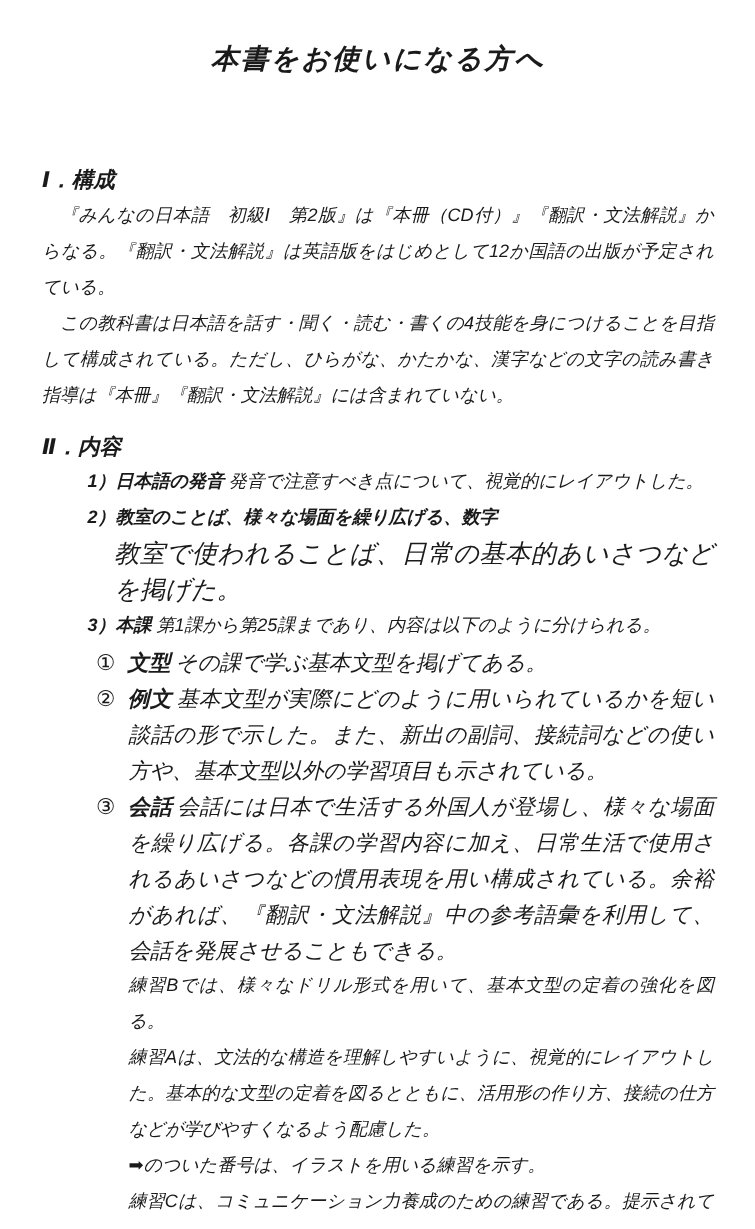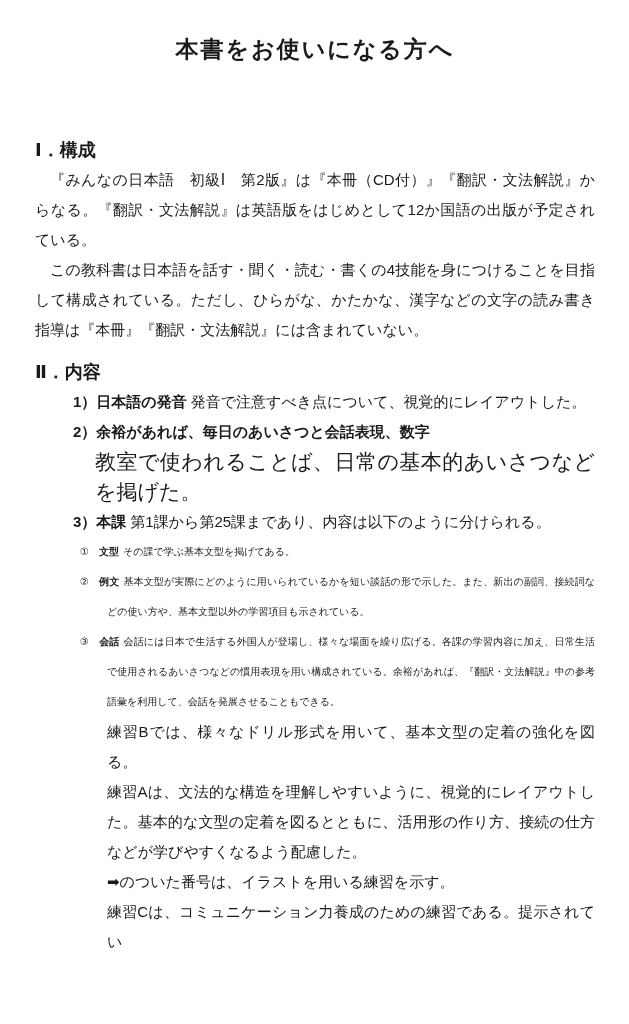--- a/index.html
+++ b/index.html
@@ -7,20 +7,21 @@
     width:629px;height:1024px;
     background:#ffffff;
     color:#1a1a1a;
     font-family:"Liberation Sans","DejaVu Sans",sans-serif;
     overflow:hidden;
   }
   .page{
     box-sizing:border-box;
     width:629px;height:1014px;
     padding:34px 34px 0 35px;
+    font-style:italic;
   }
   .title{
     font-size:23px;
     font-weight:700;
     text-align:center;
     margin:0;
     letter-spacing:2px;
   }
   .sec1{margin-top:70px;}
   .sec2{margin-top:12px;}
@@ -50,21 +51,21 @@
     text-indent:-22px;
     text-align:justify;
   }
   .l2-body{
     font-size:21px;
     line-height:30px;
     padding-left:60px;
     text-align:justify;
   }
   .l3{
-    font-size:10px;
+    font-size:18px;
     line-height:30px;
     padding-left:72px;
     text-indent:-27px;
     text-align:justify;
   }
   .l3-body{
     font-size:15px;
     line-height:30px;
     padding-left:72px;
     text-align:justify;
@@ -87,21 +88,21 @@
   </section>
 
   <section class="sec2">
     <h2>Ⅱ．内容</h2>
 
     <p class="l2">
       <span class="b">1）</span><span class="b lbl">日本語の発音</span><span>発音で注意すべき点について、視覚的にレイアウトした。</span>
     </p>
 
     <p class="l2">
-      <span class="b">2）</span><span class="b">余裕があれば、毎日のあいさつと会話表現、数字</span>
+      <span class="b">2）</span><span class="b">教室のことば、様々な場面を繰り広げる、数字</span>
     </p>
     <p class="l2-body">教室で使われることば、日常の基本的あいさつなどを掲げた。</p>
 
     <p class="l2">
       <span class="b">3）</span><span class="b lbl">本課</span><span>第1課から第25課まであり、内容は以下のように分けられる。</span>
     </p>
 
     <p class="l3">
       <span class="cnum">①</span><span class="b lbl">文型</span><span>その課で学ぶ基本文型を掲げてある。</span>
     </p>

